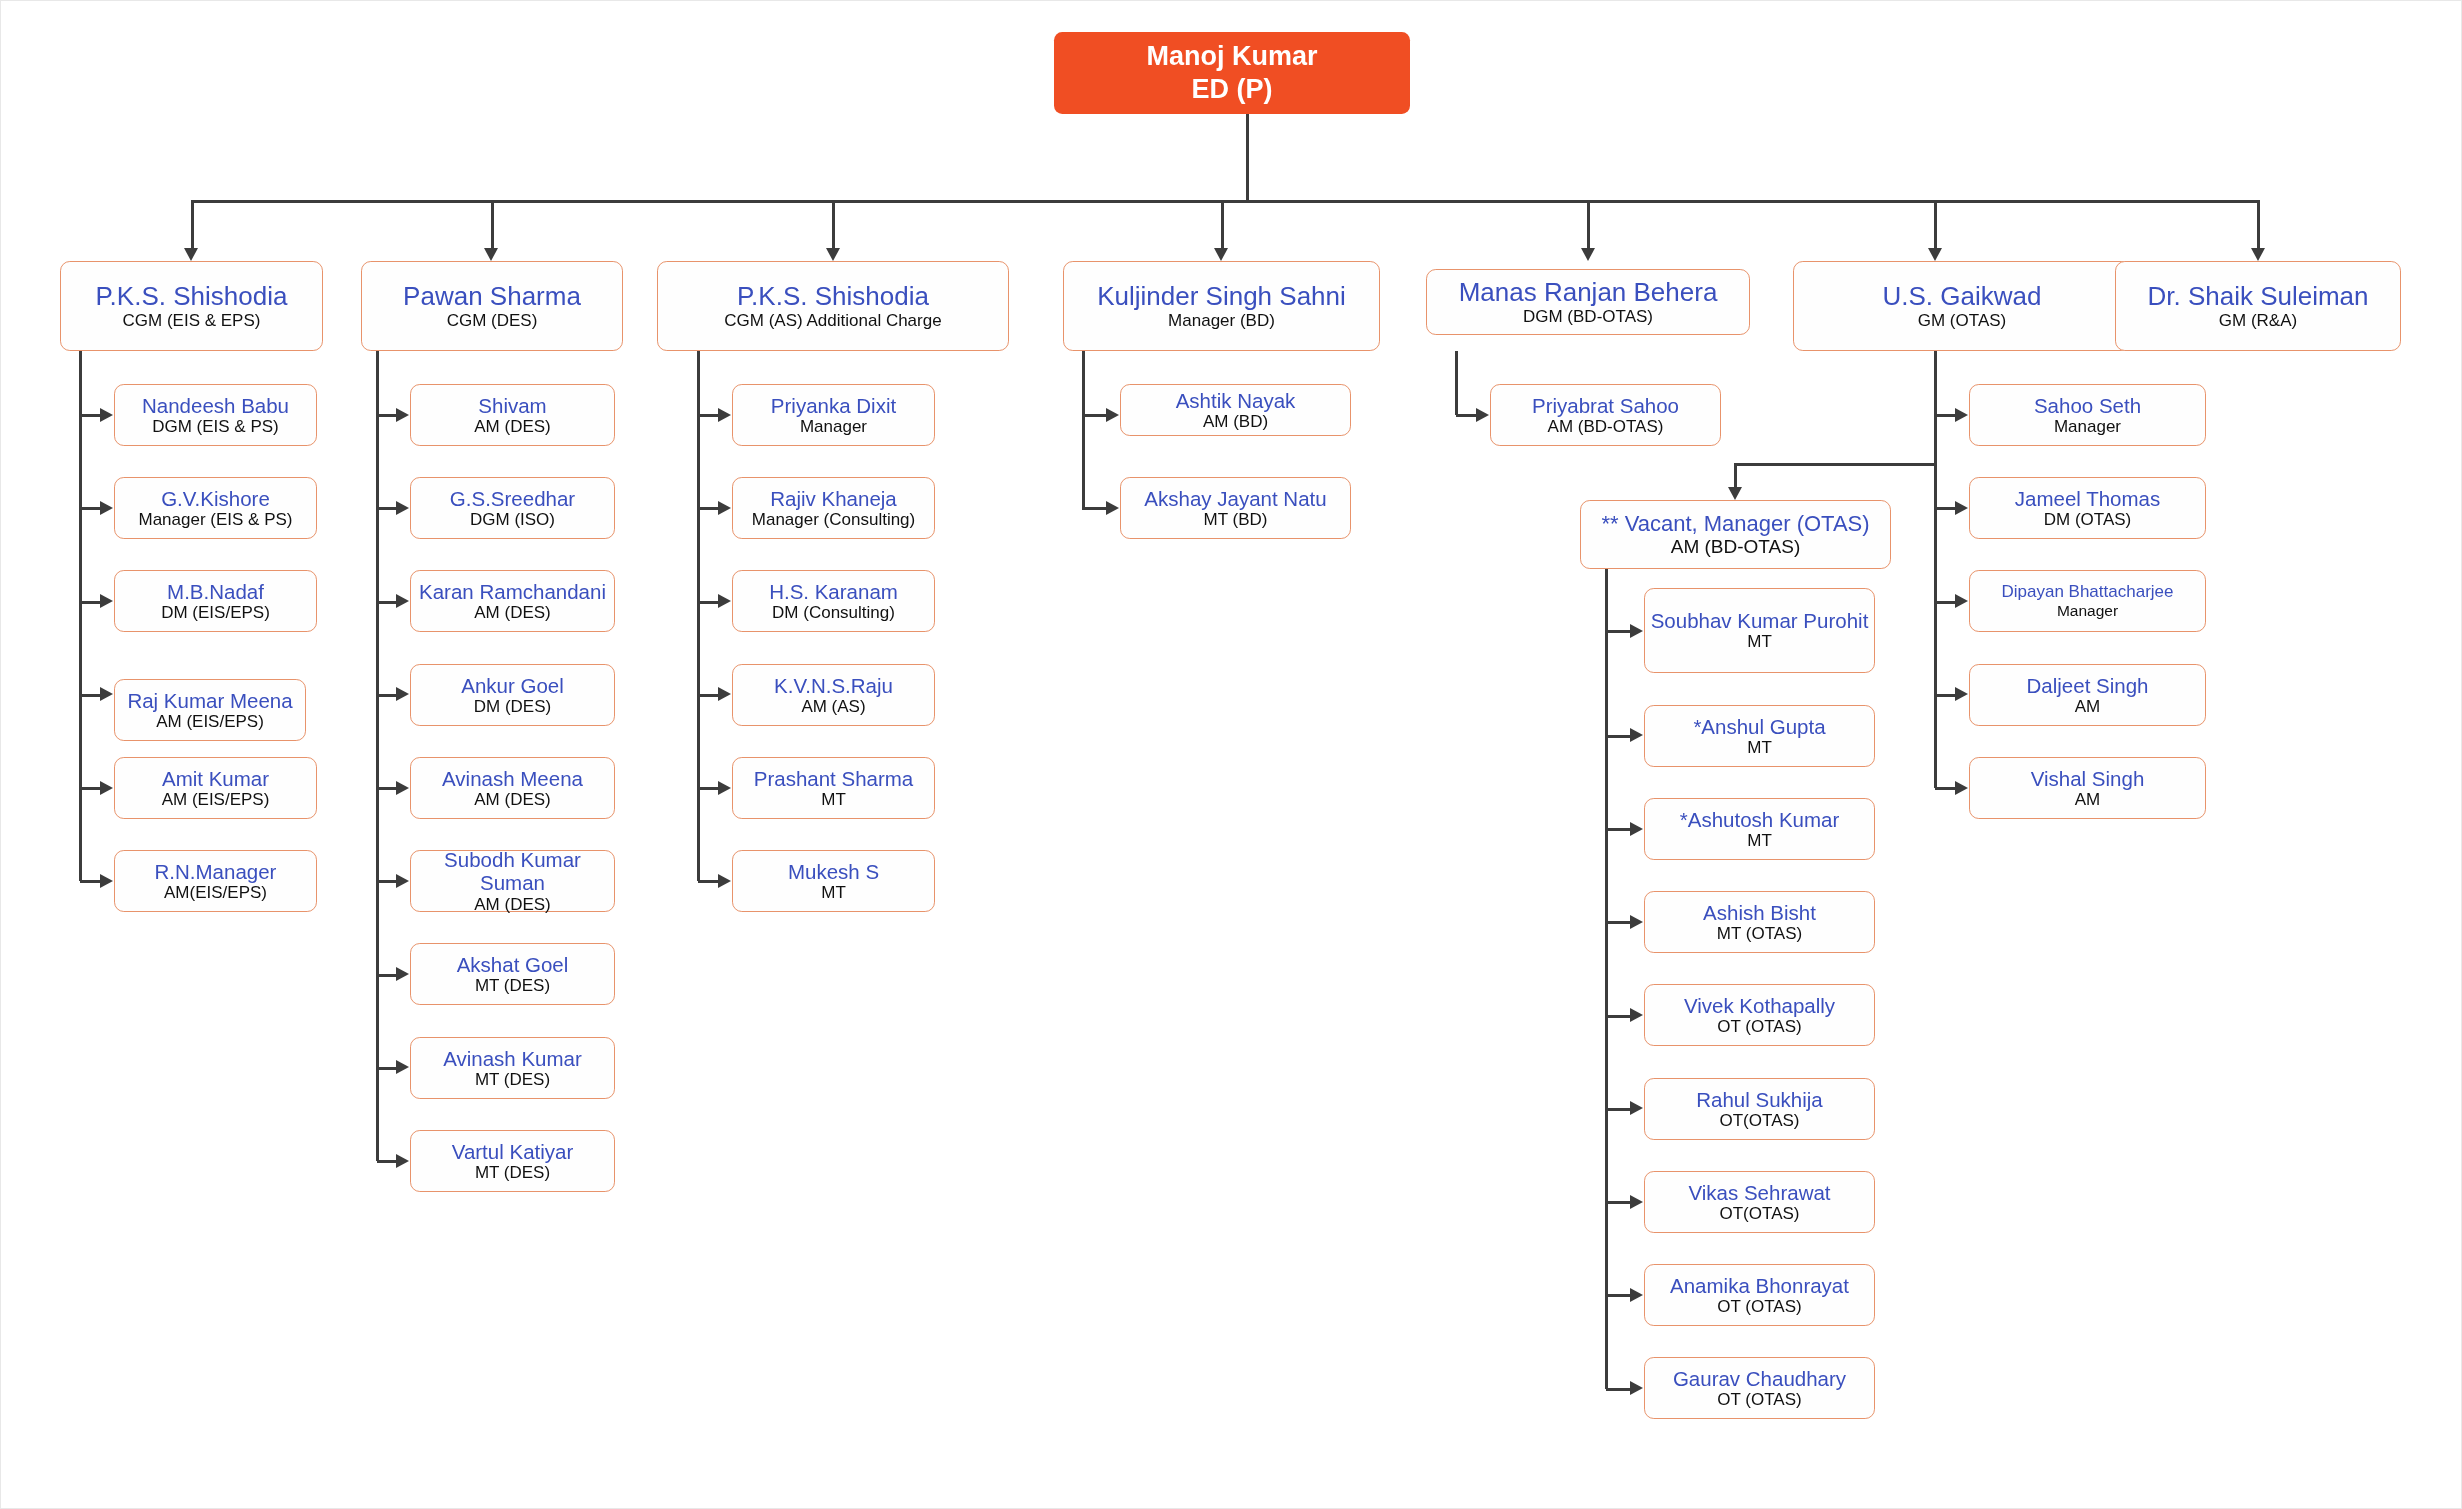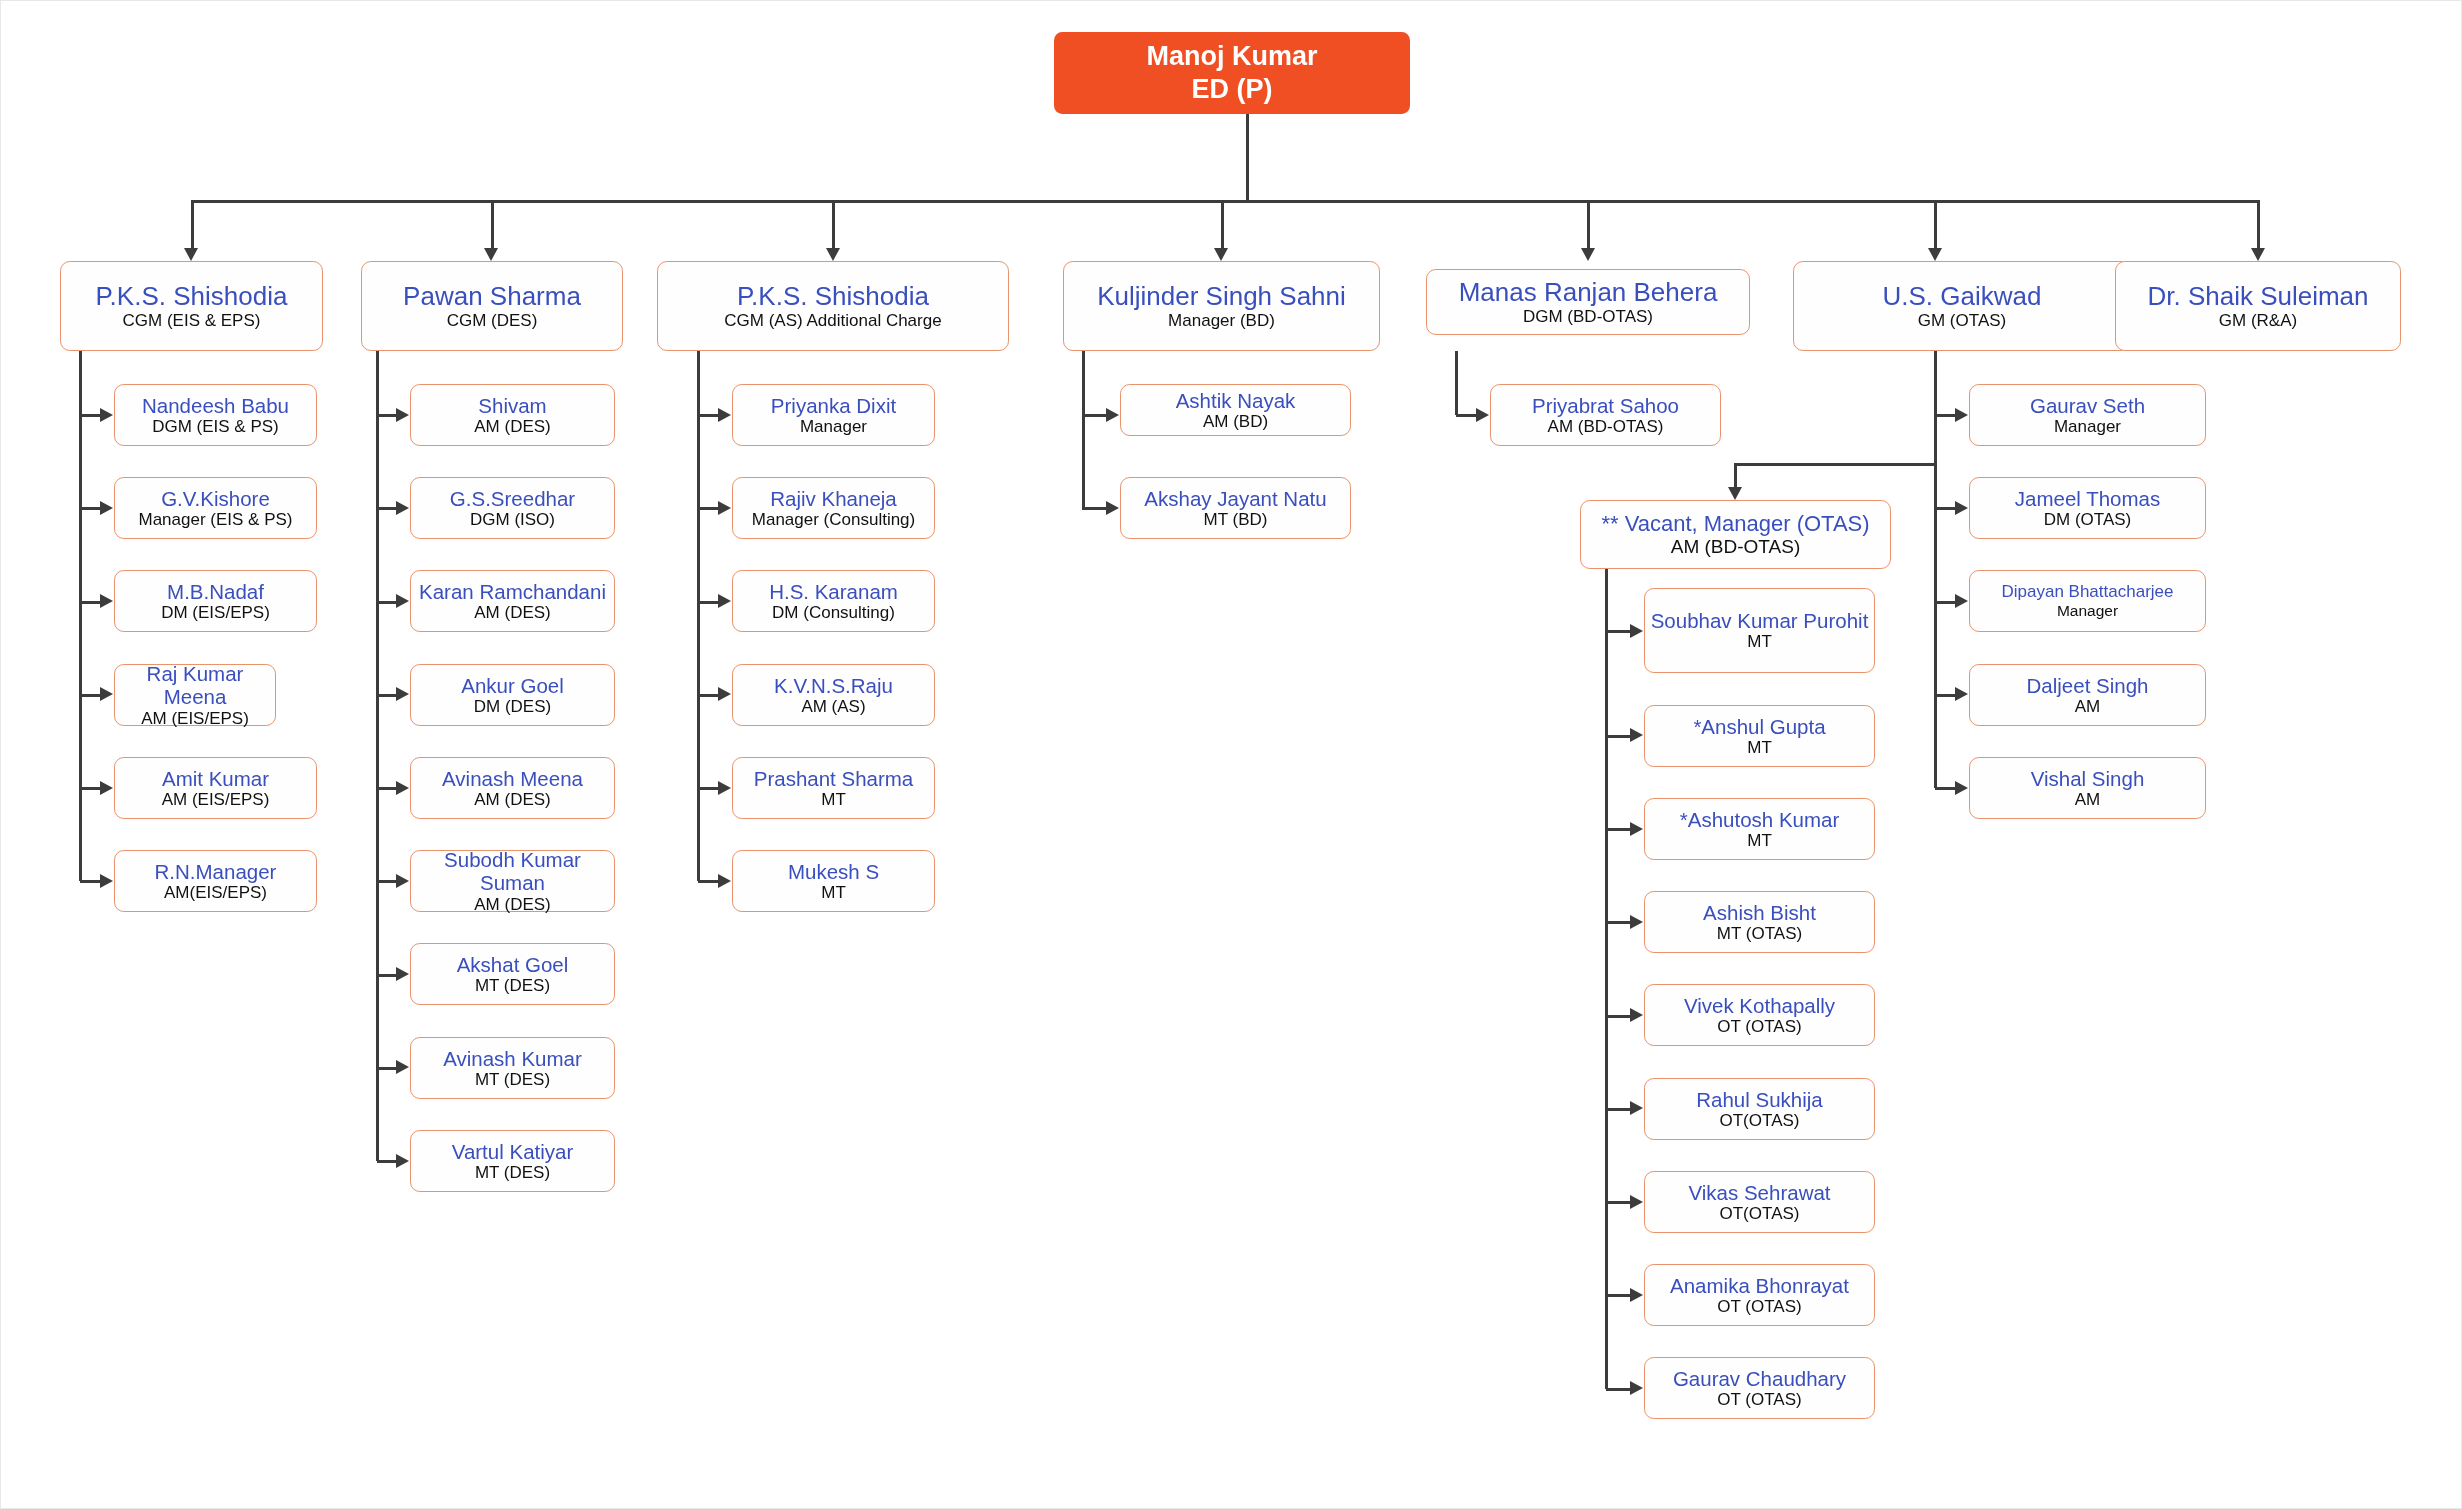--- a/index.html
+++ b/index.html
@@ -134,21 +134,21 @@
       <div class="ti">Manager (EIS &amp; PS)</div>
     </div>
     <div class="arw-r" style="left: 99px; top: 500px;"></div>
     <div class="ln hl" style="left: 79px; top: 506px; width: 20.5px; height: 2.5px;"></div>
     <div class="node l3" style="left: 113px; top: 569px; width: 203px; height: 62px;">
       <div class="nm">M.B.Nadaf</div>
       <div class="ti">DM (EIS/EPS)</div>
     </div>
     <div class="arw-r" style="left: 99px; top: 593px;"></div>
     <div class="ln hl" style="left: 79px; top: 600px; width: 20.5px; height: 2.5px;"></div>
-    <div class="node l3" style="left: 113px; top: 663px; width: 162px; height: 62px;">
+    <div class="node l3" style="left: 113px; top: 678px; width: 192px; height: 62px;">
       <div class="nm">Raj Kumar Meena</div>
       <div class="ti">AM (EIS/EPS)</div>
     </div>
     <div class="arw-r" style="left: 99px; top: 686px;"></div>
     <div class="ln hl" style="left: 79px; top: 693px; width: 20.5px; height: 2.5px;"></div>
     <div class="node l3" style="left: 113px; top: 756px; width: 203px; height: 62px;">
       <div class="nm">Amit Kumar</div>
       <div class="ti">AM (EIS/EPS)</div>
     </div>
     <div class="arw-r" style="left: 99px; top: 780px;"></div>
@@ -259,21 +259,21 @@
     <div class="arw-r" style="left: 1105px; top: 407px;"></div>
     <div class="ln hl" style="left: 1081px; top: 413px; width: 24px; height: 2.5px;"></div>
     <div class="node l3" style="left: 1119px; top: 476px; width: 231px; height: 62px;">
       <div class="nm">Akshay Jayant Natu</div>
       <div class="ti">MT (BD)</div>
     </div>
     <div class="arw-r" style="left: 1105px; top: 500px;"></div>
     <div class="ln hl" style="left: 1081px; top: 506px; width: 24px; height: 2.5px;"></div>
     <div class="ln vl" style="left: 1081px; top: 350px; width: 2.5px; height: 157px;"></div>
     <div class="node l3" style="left: 1968px; top: 383px; width: 237px; height: 62px;">
-      <div class="nm">Gaurav Seth</div>
+      <div class="nm">Sahoo Seth</div>
       <div class="ti">Manager</div>
     </div>
     <div class="arw-r" style="left: 1954px; top: 407px;"></div>
     <div class="ln hl" style="left: 1934px; top: 413px; width: 20.5px; height: 2.5px;"></div>
     <div class="node l3" style="left: 1968px; top: 476px; width: 237px; height: 62px;">
       <div class="nm">Jameel Thomas</div>
       <div class="ti">DM (OTAS)</div>
     </div>
     <div class="arw-r" style="left: 1954px; top: 500px;"></div>
     <div class="ln hl" style="left: 1934px; top: 506px; width: 20.5px; height: 2.5px;"></div>

